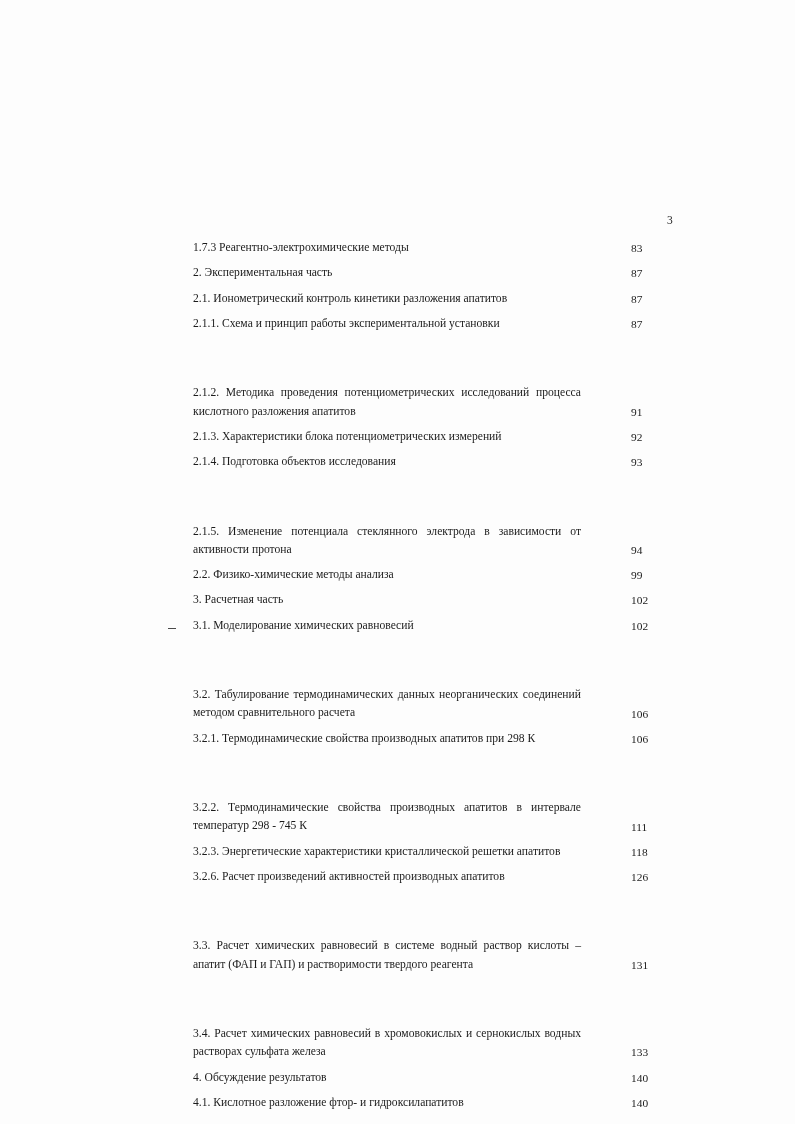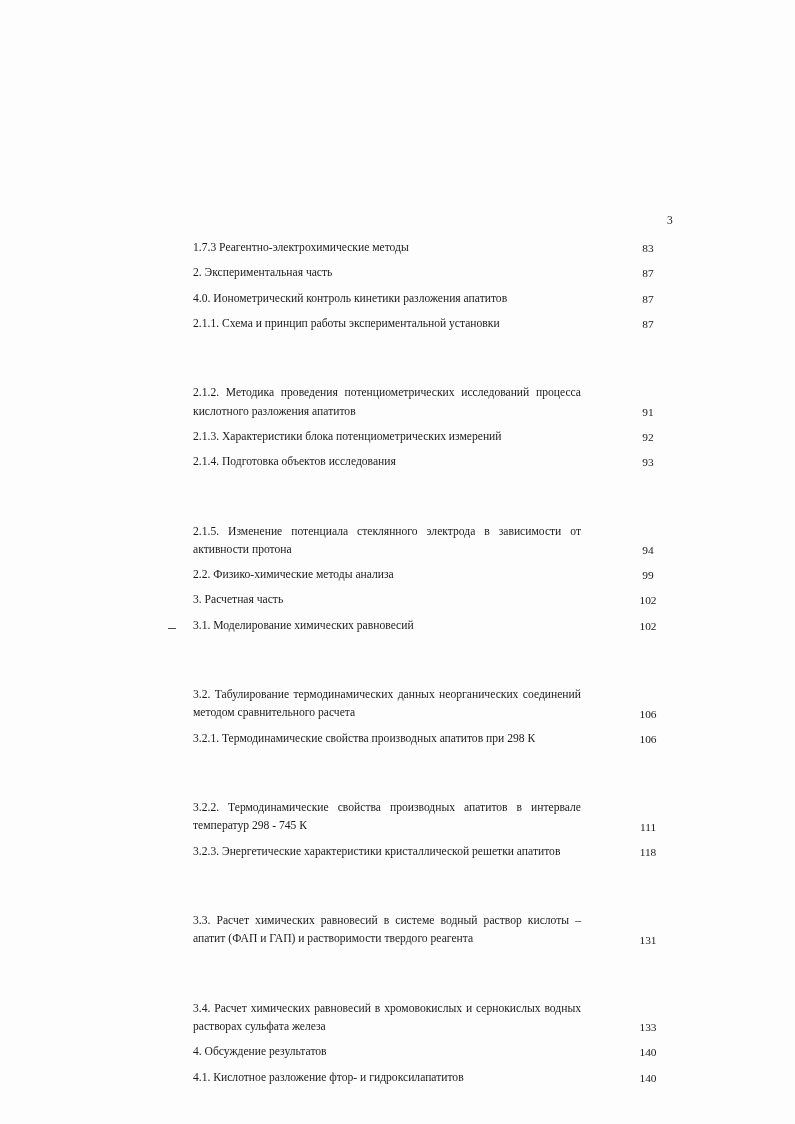--- a/index.html
+++ b/index.html
@@ -52,21 +52,21 @@
     text-justify: inter-word;
     -webkit-hyphens: none;
     hyphens: none;
   }
   .toc-title.j {
     text-align-last: left;
     margin-top: 44px;
   }
   .toc-page {
     flex: 0 0 34px;
-    text-align: center;
+    text-align: left;
     white-space: nowrap;
     font-size: 11.4px;
   }
   
   .toc-row.two-line .toc-page {
     align-self: flex-end;
   }
   .dash {
     position: absolute;
     left: 168px;
@@ -88,21 +88,21 @@
   <div class="toc">
       <div class="toc-row">
         <div class="toc-title">1.7.3 Реагентно-электрохимические методы</div>
         <div class="toc-page">83</div>
       </div>
       <div class="toc-row">
         <div class="toc-title">2. Экспериментальная часть</div>
         <div class="toc-page">87</div>
       </div>
       <div class="toc-row">
-        <div class="toc-title">4.0. Ионометрический контроль кинетики разложения апатитов</div>
+        <div class="toc-title">2.1. Ионометрический контроль кинетики разложения апатитов</div>
         <div class="toc-page">87</div>
       </div>
       <div class="toc-row">
         <div class="toc-title">2.1.1. Схема и принцип работы экспериментальной установки</div>
         <div class="toc-page">87</div>
       </div>
       <div class="toc-row two-line">
         <div class="toc-title j">2.1.2. Методика проведения потенциометрических исследований процесса кислотного разложения апатитов</div>
         <div class="toc-page">91</div>
       </div>
@@ -139,20 +139,24 @@
         <div class="toc-page">106</div>
       </div>
       <div class="toc-row two-line">
         <div class="toc-title j">3.2.2. Термодинамические свойства производных апатитов в интервале температур 298 - 745 К</div>
         <div class="toc-page">111</div>
       </div>
       <div class="toc-row">
         <div class="toc-title">3.2.3. Энергетические характеристики кристаллической решетки апатитов</div>
         <div class="toc-page">118</div>
       </div>
+      <div class="toc-row">
+        <div class="toc-title">3.2.6. Расчет произведений активностей производных апатитов</div>
+        <div class="toc-page">126</div>
+      </div>
       <div class="toc-row two-line">
         <div class="toc-title j">3.3. Расчет химических равновесий в системе водный раствор кислоты – апатит (ФАП и ГАП) и растворимости твердого реагента</div>
         <div class="toc-page">131</div>
       </div>
       <div class="toc-row two-line">
         <div class="toc-title j">3.4. Расчет химических равновесий в хромовокислых и сернокислых водных растворах сульфата железа</div>
         <div class="toc-page">133</div>
       </div>
       <div class="toc-row">
         <div class="toc-title">4. Обсуждение результатов</div>

